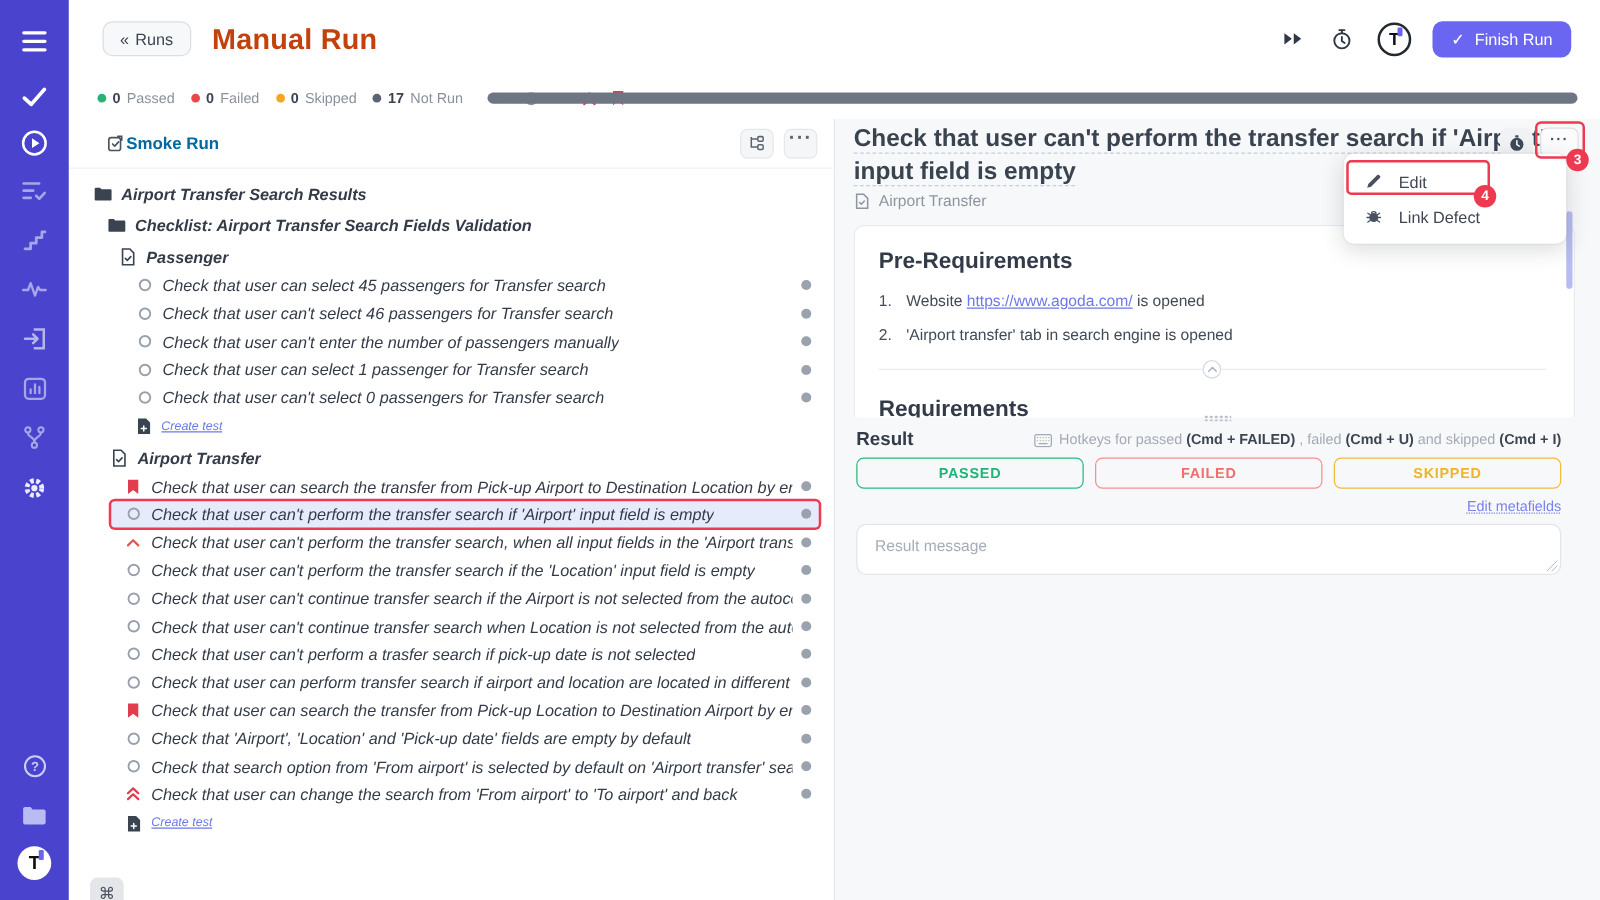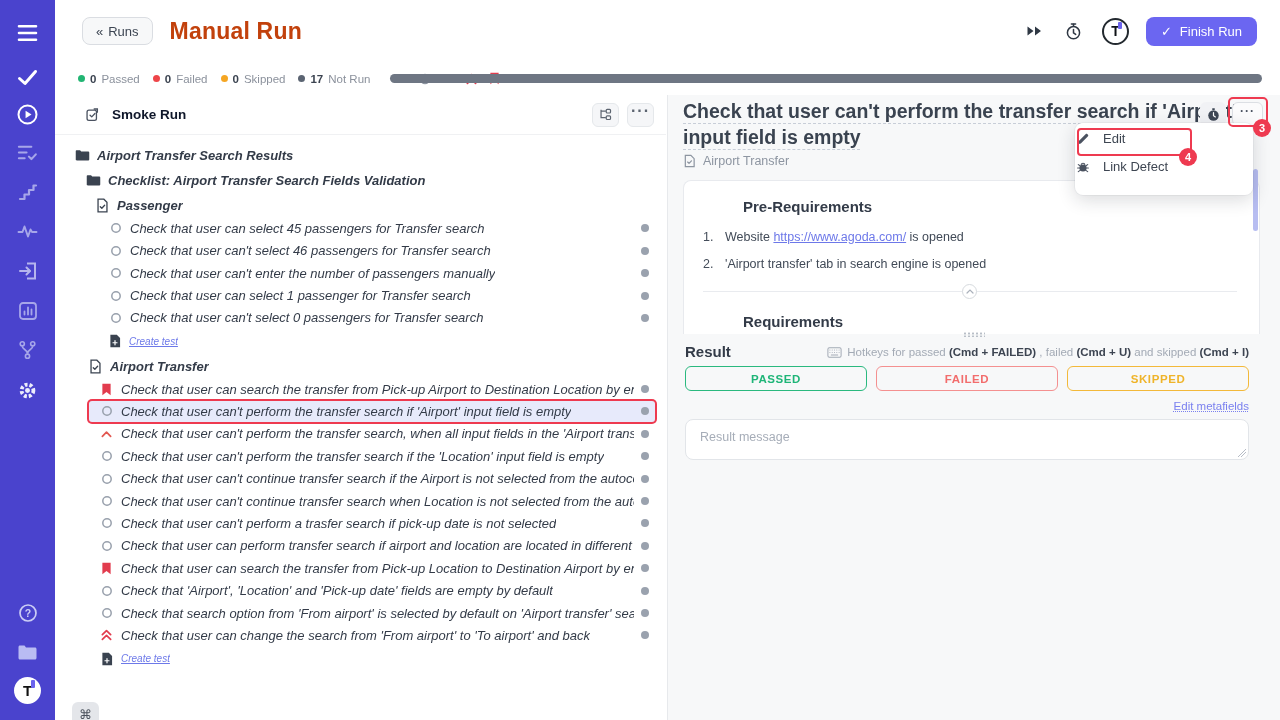--- a/index.html
+++ b/index.html
@@ -37,21 +37,21 @@
   .filters .f { width:14px; height:14px; display:flex; align-items:center; justify-content:center; cursor:pointer; }
   .progress { position:absolute; left:335px; top:12px; width:872px; height:9px; border-radius:5px; background:#6e7683; }
 
   
   .content { position:absolute; left:55px; top:95px; width:1225px; height:625px; display:flex; }
   .lpanel { width:613px; background:#fff; border-right:1px solid #e7e9ec; position:relative; overflow:hidden; }
   .rpanel { flex:1; background:#f7f8f9; position:relative; overflow:hidden; }
 
   
   .phead { position:absolute; left:0; top:0; right:1px; height:40px; display:flex; align-items:center; padding:0 12px 0 30px; border-bottom:1px solid #f0f1f3; }
-  .phead .ttl { font-size:13.5px; font-weight:bold; color:#0f172a; margin-left:12px; }
+  .phead .ttl { font-size:13.5px; font-weight:bold; color:#0369a1; margin-left:1px; }
   .phead .pbtns { margin-left:auto; display:flex; gap:8px; }
   .pbtn { width:27px; height:24px; background:#f5f6f8; border:1px solid #e5e8eb; border-radius:6px; display:flex; align-items:center; justify-content:center; cursor:pointer; color:#5c6470; }
   .tree { position:absolute; left:0; top:44px; right:0; bottom:0; padding-top:2px; }
   .trow { display:flex; align-items:center; height:22.4px; margin-right:12px; font-size:13px; color:#333b48; }
   .trow.folder,.trow.file { margin-top:3px; font-weight:bold; }
   .trow.create { margin-top:1px; }
   .rowhit { flex:1; display:flex; align-items:center; gap:7px; height:21px; padding-left:10px; border-radius:3px; min-width:0; cursor:pointer; }
   .trow.selected .rowhit { background:#e7eafb; box-shadow:0 0 0 2px #ee3a50; }
   .rlabel { white-space:nowrap; overflow:hidden; min-width:0; flex:0 1 auto;font-style:italic; }
   .sdot { width:8px; height:8px; border-radius:50%; background:#9aa2ae; margin-left:auto; margin-right:6px; flex:0 0 auto; }
@@ -59,21 +59,21 @@
   .create-link { color:#6d79e9; text-decoration:underline; font-size:10px; font-weight:normal; cursor:pointer; }
 
   
   .dtitle { position:absolute; left:15px; top:3px; width:565px; font-size:19.5px; font-weight:bold; color:#3a4350; line-height:26px; text-decoration:underline dashed #c8ced8 1px; text-underline-offset:5px; cursor:text; }
   .dactions { position:absolute; left:532px; top:7px; display:flex; gap:6px; align-items:center; }
   .abtn { height:24px; border-radius:6px; display:flex; align-items:center; justify-content:center; cursor:pointer; }
   .abtn.timer { width:26px; background:#f1f2f5; }
   .abtn.more { width:31px; background:#fbfbfc; border:1px solid #dcdfe4; color:#4a5260; font-weight:bold; letter-spacing:1px; font-size:12px; padding-bottom:6px; }
   .suite-tag { position:absolute; left:15px; top:59px; display:flex; align-items:center; gap:7px; font-size:12.5px; color:#8d95a1; }
   .card { position:absolute; left:15px; top:85px; width:577px; height:154px; background:#fff; border:1px solid #e8eaee; border-bottom:none; border-radius:8px 8px 0 0; padding:17px 22px 0 19px; overflow:hidden; z-index:2; }
-  .card h3 { font-size:15px; font-weight:bold; color:#333b48;margin-left:40px; }
+  .card h3 { font-size:18px; font-weight:bold; color:#333b48; }
   .plist { margin-top:15px; }
   .plist .pi { display:flex; font-size:12.5px; color:#414a57; margin-bottom:13px; }
   .plist .n { width:22px; color:#444d5a; }
   .plist a { color:#6d78e9; text-decoration:underline; cursor:pointer; }
   .cdivider { position:relative; margin:2px 0 14px 0; height:15px; }
   .cdivider .line { position:absolute; left:0; right:0; top:7px; border-top:1px solid #e9ebef; }
   .cdivider .knob { position:absolute; left:50%; top:0; margin-left:-8px; width:15px; height:15px; border-radius:50%; border:1px solid #d6dade; background:#fff; display:flex; align-items:center; justify-content:center; cursor:pointer; }
   .vthumb { position:absolute; left:585px; top:74px; width:5px; height:62px; background:#b7bdf1; border-radius:3px; z-index:3; }
   .draghandle { position:absolute; left:50%; top:237px; margin-left:-11px; width:22px; height:5px; z-index:4;
     background:radial-gradient(circle, #b9bfc8 1px, transparent 1.2px); background-size:4px 3px; cursor:row-resize; }
@@ -85,21 +85,21 @@
   .vbtn { flex:1; height:25px; border-radius:6px; background:transparent; font-size:11.5px; font-weight:bold; letter-spacing:.6px; display:flex; align-items:center; justify-content:center; cursor:pointer; }
   .meta-link { position:absolute; right:31px; top:305px; font-size:11.5px; color:#7a80ef; text-decoration:underline dotted; cursor:pointer; }
   .msgwrap { position:absolute; left:17px; right:31px; top:324px; height:41px; }
   .msgwrap textarea { width:100%; height:100%; resize:none; border:1px solid #e2e5e9; border-radius:8px; background:#fff; padding:10px 14px; font-size:12.5px; font-family:"Liberation Sans",sans-serif; color:#3c4552; outline:none; }
   .msgwrap textarea::placeholder { color:#a6adb8; }
   .resizer { position:absolute; right:3px; bottom:3px; width:9px; height:9px; pointer-events:none;
     background:linear-gradient(135deg, transparent 0 50%, #b6bcc6 50% 56%, transparent 56% 70%, #b6bcc6 70% 76%, transparent 76%); }
 
   
   .menu { position:absolute; left:407px; top:28px; width:178px; background:#fff; border-radius:8px; box-shadow:0 5px 18px rgba(25,30,45,.16), 0 0 0 1px rgba(25,30,45,.04); padding:8px 0; z-index:30; }
-  .mitem { display:flex; gap:13px; height:28px; font-size:13px; color:#3e4652; cursor:pointer; }
+  .mitem { display:flex; align-items:center; gap:13px; height:28px; padding-left:16px; font-size:13px; color:#3e4652; cursor:pointer; }
   .mitem .mi { width:15px; height:15px; display:flex; align-items:center; justify-content:center; }
 
   
   .ann { position:absolute; border:2px solid #ee3a50; border-radius:5px; z-index:40; pointer-events:none; }
   .badge { position:absolute; width:18px; height:18px; border-radius:50%; background:#ee3a50; color:#fff; font-size:11px; font-weight:bold; display:flex; align-items:center; justify-content:center; z-index:41; pointer-events:none; }
 
   .cmdkey { position:absolute; left:72px; top:702px; width:27px; height:24px; background:#e4e6ea; border-radius:6px; display:flex; align-items:center; justify-content:center; font-size:13px; color:#4a515c; z-index:20; }
 </style>
 </head>
 <body>

